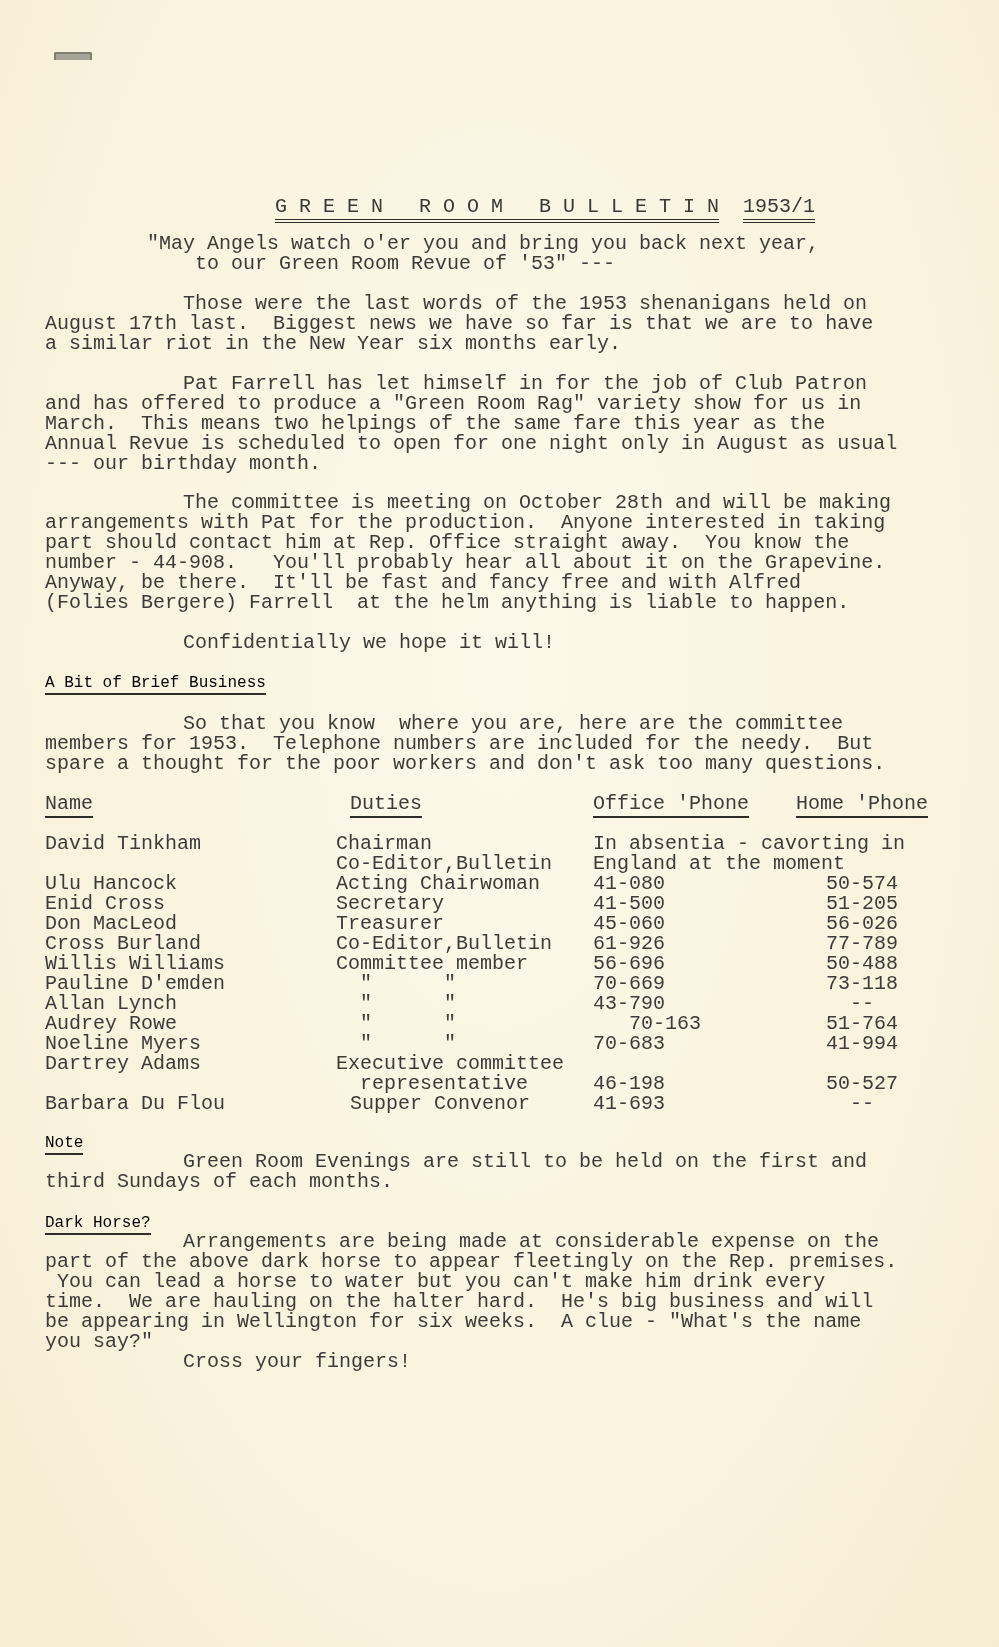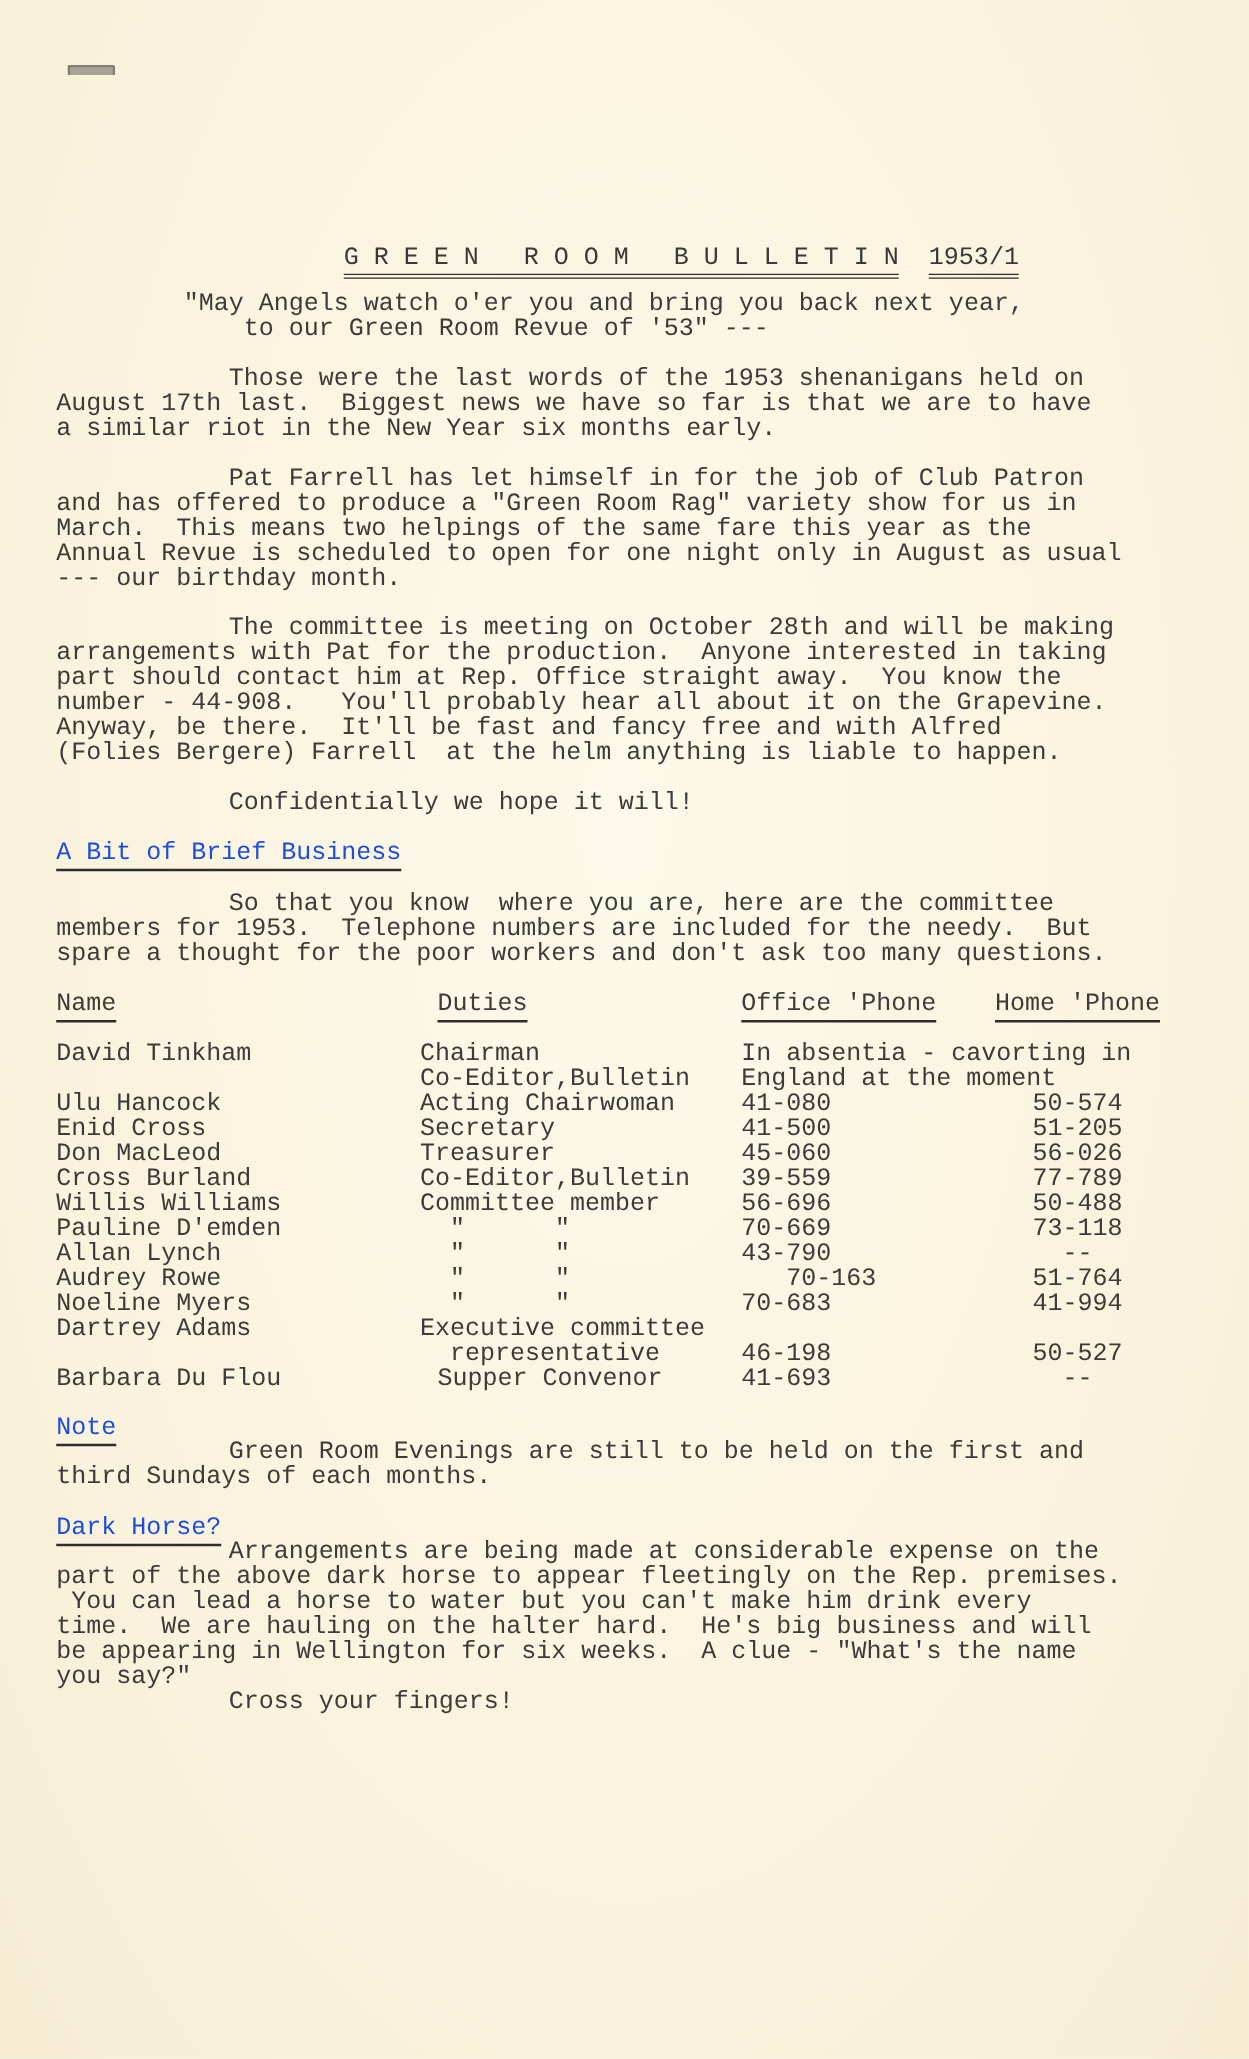--- a/index.html
+++ b/index.html
@@ -22,22 +22,22 @@
       white-space: pre; letter-spacing: 0; color: #3c3b38;
     }
     .title {
       position: absolute; top: 196px; left: 275px; font-size: 20px; line-height: 22px;
       white-space: pre; color: #3a3936;
     }
     .title .t-underline {
       border-bottom: 4px double #2e2d2a; padding-bottom: 1px;
     }
     .heading {
-      position: absolute; font-size: 20px; line-height: 22px; white-space: pre;
-      color: #1d4ed8;
+      position: absolute; font-size: 16px; line-height: 22px; white-space: pre;
+      color: #000000;
     }
     .heading span { border-bottom: 2px solid #2e2d2a; padding-bottom: 1px; }
     .col { position: absolute; white-space: pre; font-size: 20px; line-height: 20px; color: #3c3b38; }
     .hdr span { border-bottom: 2px solid #2e2d2a; padding-bottom: 1px; }
   </style>
 </head>
 <body>
 
 <div class="page">
 
@@ -96,21 +96,21 @@
     <div class="col" style="top:894px; left:593px;">41-500</div>
     <div class="col" style="top:894px; left:826px;">51-205</div>
 
     <div class="col" style="top:914px; left:45px;">Don MacLeod</div>
     <div class="col" style="top:914px; left:336px;">Treasurer</div>
     <div class="col" style="top:914px; left:593px;">45-060</div>
     <div class="col" style="top:914px; left:826px;">56-026</div>
 
     <div class="col" style="top:934px; left:45px;">Cross Burland</div>
     <div class="col" style="top:934px; left:336px;">Co-Editor,Bulletin</div>
-    <div class="col" style="top:934px; left:593px;">39-559</div>
+    <div class="col" style="top:934px; left:593px;">61-926</div>
     <div class="col" style="top:934px; left:826px;">77-789</div>
 
     <div class="col" style="top:954px; left:45px;">Willis Williams</div>
     <div class="col" style="top:954px; left:336px;">Committee member</div>
     <div class="col" style="top:954px; left:593px;">56-696</div>
     <div class="col" style="top:954px; left:826px;">50-488</div>
 
     <div class="col" style="top:974px; left:45px;">Pauline D'emden</div>
     <div class="col" style="top:974px; left:336px;">  "      "</div>
     <div class="col" style="top:974px; left:593px;">70-669</div>

